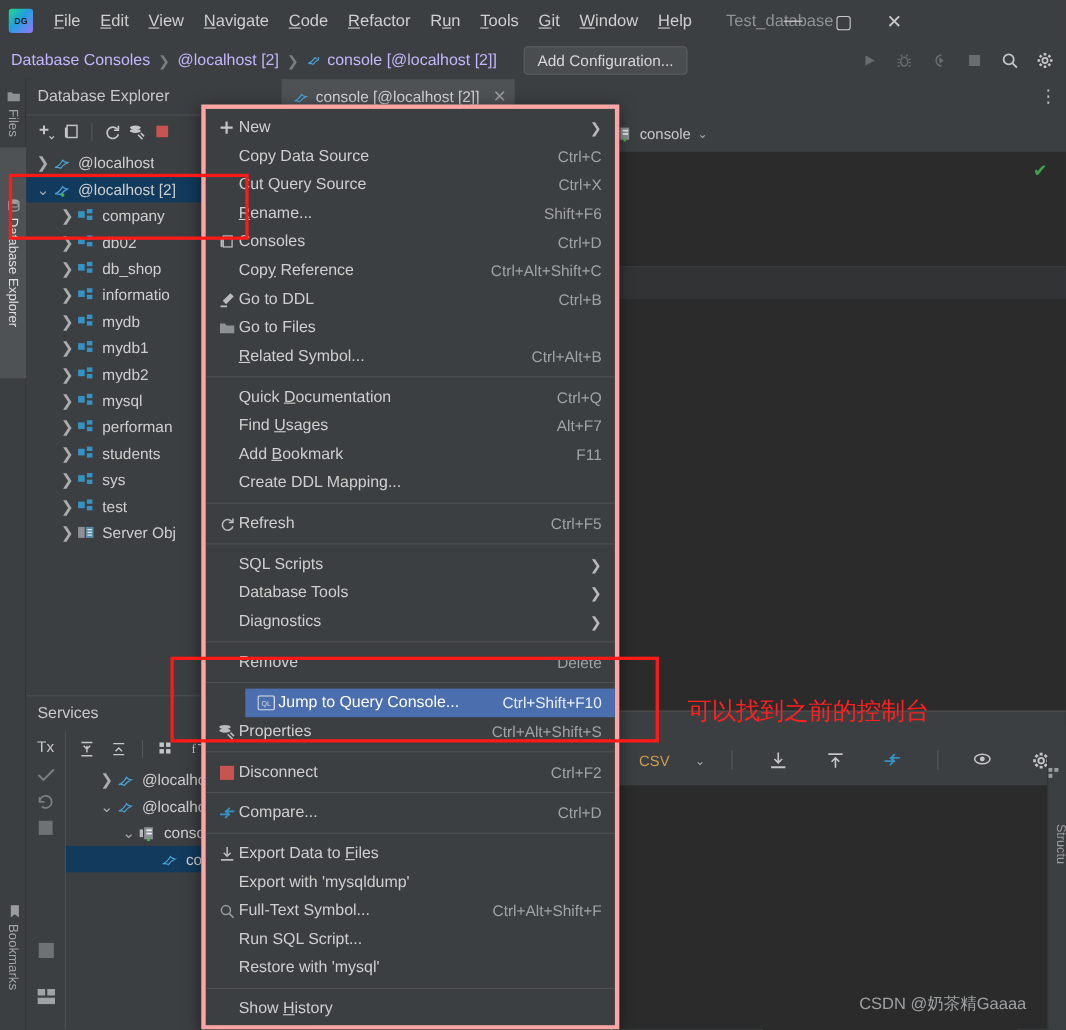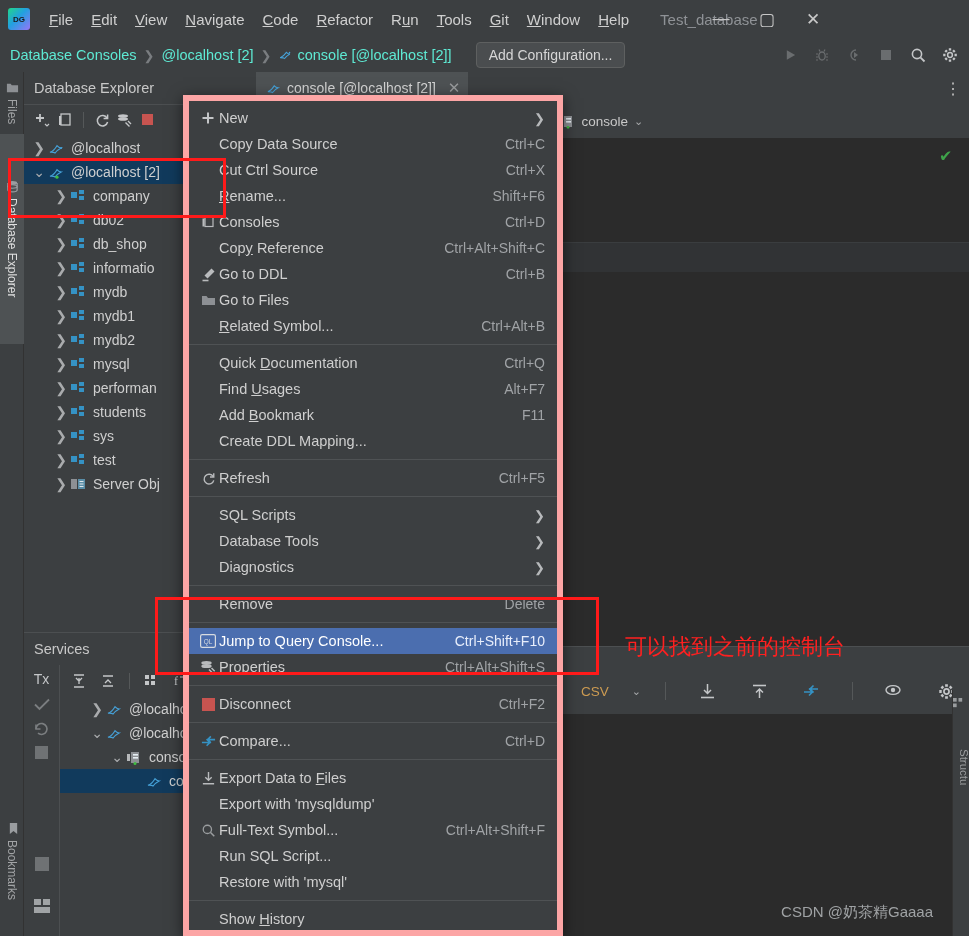--- a/index.html
+++ b/index.html
@@ -38,21 +38,21 @@
   .win-ctrls .wb{
     width:46px; height:38px; display:flex; align-items:center; justify-content:center;
     font-size:17px; color:#c8c8c8;
   }
 
   
   .navbar{
     position:absolute; left:0; top:38px; width:969px; height:34px;
     background:#3c3f41; display:flex; align-items:center; padding-left:10px;
   }
-  .crumb{ font-size:14.5px; color:#5eead4; white-space:nowrap; }
+  .crumb{ font-size:14.5px; color:#c4b5fd; white-space:nowrap; }
   .crumb-sep{ color:#7a7d80; margin:0 7px; font-size:13px; }
   .crumb-ico{
     display:inline-block; width:15px; height:14px; margin-right:4px; vertical-align:-2px;
   }
   .addcfg{
     margin-left:24px; height:26px; padding:0 12px; border:1px solid #5e6060;
     border-radius:4px; background:#4a4d4f; color:#d6d6d6; font-size:14px;
     display:flex; align-items:center; white-space:nowrap;
   }
   .navbar .rt{ position:absolute; right:4px; display:flex; align-items:center; gap:2px; }
@@ -190,28 +190,28 @@
   }
 
   .watermark{
     position:absolute; right:36px; bottom:14px; font-size:15px; color:#9fa2a4;
     white-space:nowrap;
   }
 
   
   .ctxmenu{
     position:absolute; left:183px; top:95px; width:380px; height:841px;
-    background:#3c3f41; border:6px solid #fca5a5;
+    background:#3c3f41; border:4px solid #fca5a5;
     box-shadow:0 3px 14px rgba(0,0,0,.55);
     font-size:14.5px; color:#cfcfcf; padding:4px 0; overflow:hidden;
   }
   .mrow{
     height:26px; display:flex; align-items:center; padding:0 12px 0 8px; white-space:nowrap;
   }
-  .mrow.sel{ background:#4b6eaf; color:#ffffff; }
+  .mrow.sel{ background:#4b6eaf; color:#ffffff;margin-left:36px; }
   .m-ico{ width:22px; flex:none; display:flex; align-items:center; justify-content:center; }
   .m-lab{ flex:1 1 auto; }
   .m-lab u{ text-decoration:underline; }
   .m-key{ color:#a0a3a6; font-size:14px; margin-left:18px; }
   .mrow.sel .m-key{ color:#e8eefb; }
   .m-arrow{ color:#b7b9bb; font-size:13px; margin-left:18px; }
   .msep{ height:1px; background:#4f5254; margin:5px 0; }
 
   
   .redbox{ position:absolute; border:3px solid #ff1a1a; pointer-events:none; }
@@ -810,21 +810,21 @@
       <span class="m-lab">New</span>
       <span class="m-arrow">❯</span>
     </div>
     <div class="mrow">
       <span class="m-ico"></span>
       <span class="m-lab">Copy Data Source</span>
       <span class="m-key">Ctrl+C</span>
     </div>
     <div class="mrow">
       <span class="m-ico"></span>
-      <span class="m-lab">Cut Ctrl Source</span>
+      <span class="m-lab">Cut Query Source</span>
       <span class="m-key">Ctrl+X</span>
     </div>
     <div class="mrow">
       <span class="m-ico"></span>
       <span class="m-lab"><u>R</u>ename...</span>
       <span class="m-key">Shift+F6</span>
     </div>
     <div class="mrow">
       <span class="m-ico">
           <svg width="14" height="14" viewBox="0 0 14 14">

